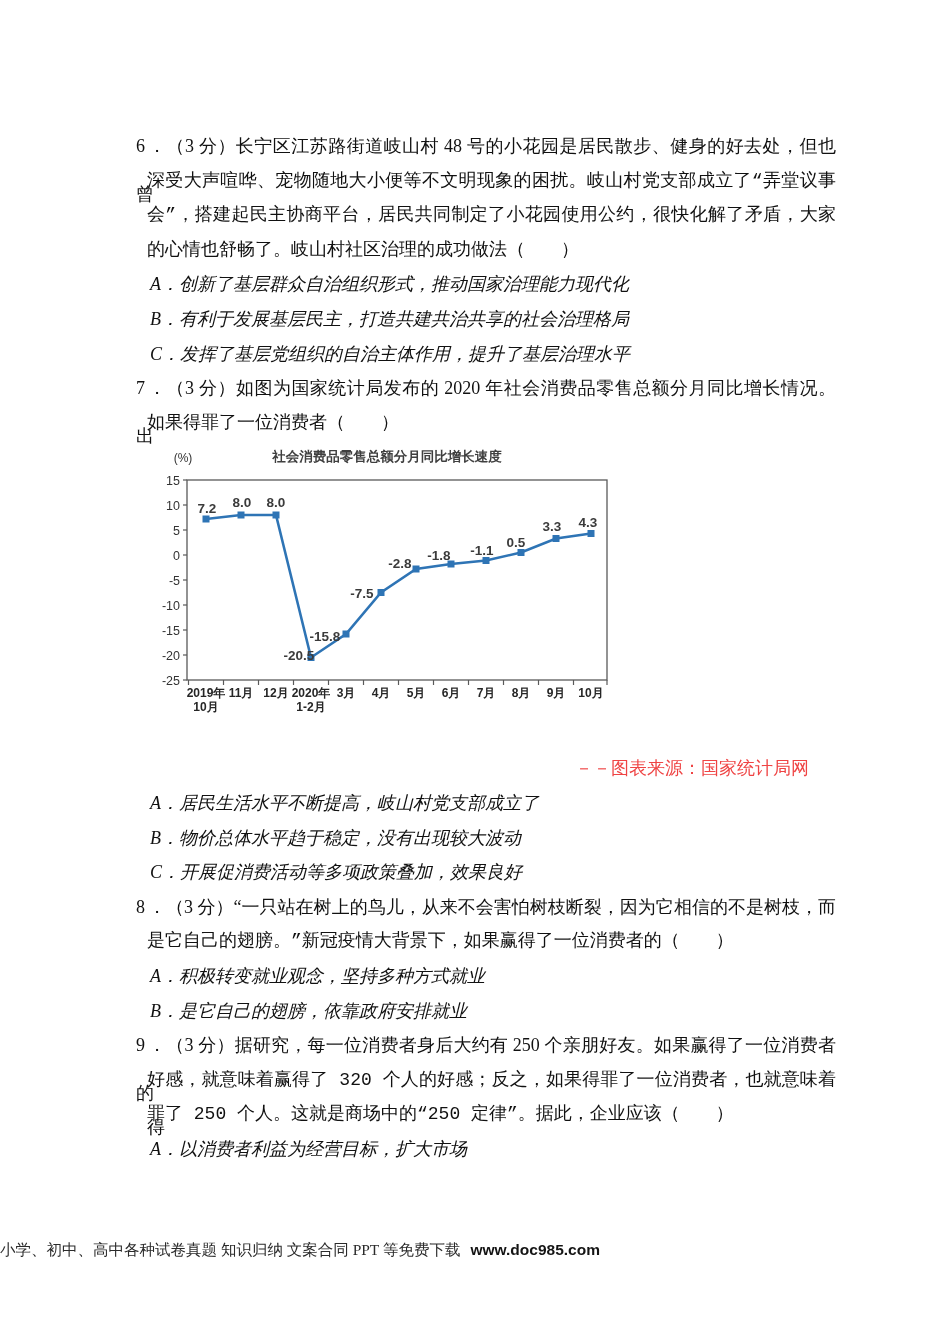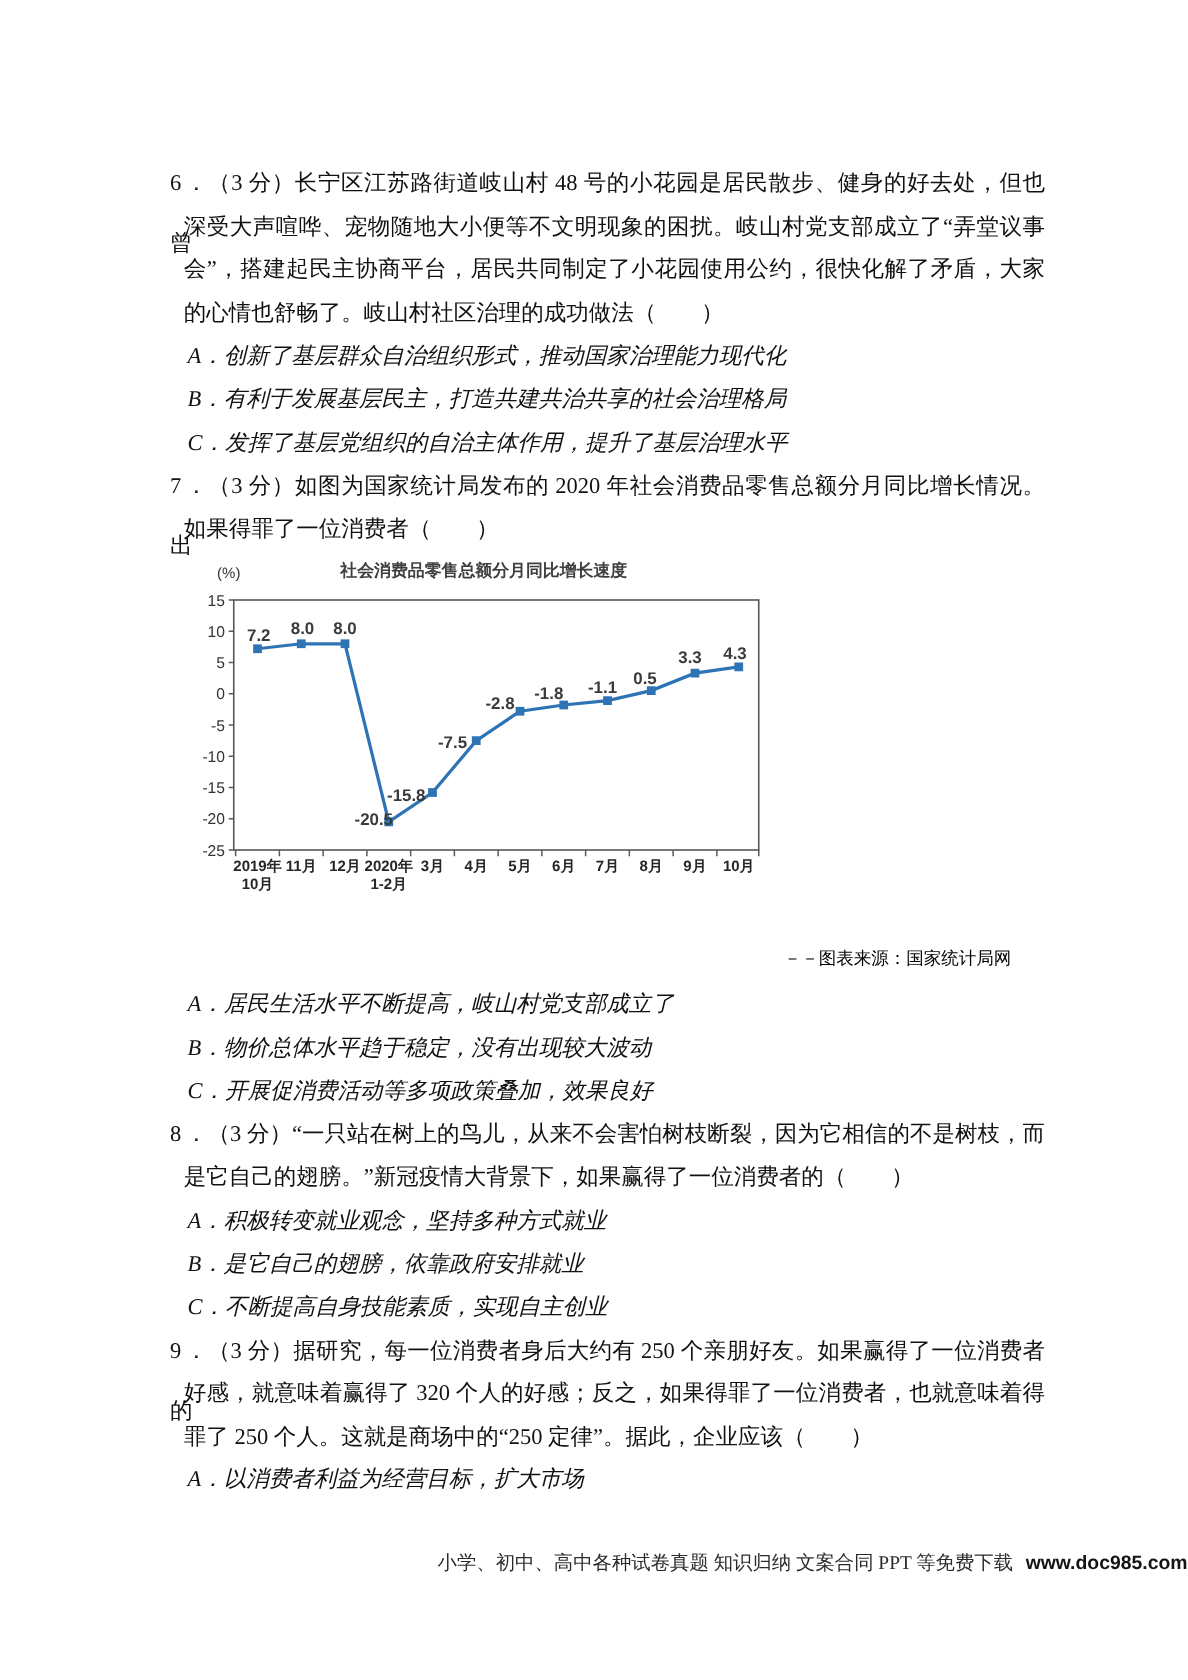--- a/index.html
+++ b/index.html
@@ -7,28 +7,28 @@
     position:relative;width:950px;height:1344px;background:#ffffff;overflow:hidden;
     font-family:"Liberation Serif","DejaVu Serif",serif;color:#111;
   }
   .content{
     position:absolute;left:136px;top:122px;width:700px;
     font-size:18px;line-height:48px;
   }
   .qline{height:34.6px;overflow:visible;}
   .nw{white-space:nowrap;}
   .just{text-align:justify;text-align-last:justify;text-justify:inter-character;}
-  .cont{padding-left:11px;}
+  .cont{padding-left:11px;font-family:Liberation Mono, monospace;}
   .opt{padding-left:14px;white-space:nowrap;font-style:italic;}
   .qnum{display:inline-block;width:30px;}
   .chart-wrap{position:relative;height:311px;}
   .chart-wrap svg{position:absolute;left:8px;top:2px;}
-  .source-line{height:34.6px;text-align:right;text-align-last:right;padding-right:27px;font-size:14px;color:#000000;}
+  .source-line{height:34.6px;text-align:right;text-align-last:right;padding-right:27px;font-size:18px;color:#ef4444;}
   .footer{
-    position:absolute;top:1240px;left:0;width:100%;text-align:right;
+    position:absolute;top:1240px;left:0;width:100%;text-align:left;
     font-size:15.5px;color:#2b2b2b;
   }
   .footer .url{
     font-family:"Liberation Sans","DejaVu Sans",sans-serif;
     font-weight:700;font-size:15.5px;margin-left:10px;color:#141414;
   }
 </style>
 </head>
 <body>
 
@@ -126,21 +126,20 @@
 
     <div class="source-line">－－图表来源：国家统计局网</div>
     <div class="qline opt">A．居民生活水平不断提高，岐山村党支部成立了</div>
     <div class="qline opt">B．物价总体水平趋于稳定，没有出现较大波动</div>
     <div class="qline opt">C．开展促消费活动等多项政策叠加，效果良好</div>
 
     <div class="qline just"><span class="qnum">8．</span><span>（3 分）“一只站在树上的鸟儿，从来不会害怕树枝断裂，因为它相信的不是树枝，而</span></div>
     <div class="qline nw cont">是它自己的翅膀。”新冠疫情大背景下，如果赢得了一位消费者的（　　）</div>
     <div class="qline opt">A．积极转变就业观念，坚持多种方式就业</div>
     <div class="qline opt">B．是它自己的翅膀，依靠政府安排就业</div>
-    <div class="qline opt">C．不断提高自身技能素质，实现自主创业</div>
 
     <div class="qline just"><span class="qnum">9．</span><span>（3 分）据研究，每一位消费者身后大约有 250 个亲朋好友。如果赢得了一位消费者的</span></div>
     <div class="qline just cont">好感，就意味着赢得了 320 个人的好感；反之，如果得罪了一位消费者，也就意味着得</div>
     <div class="qline nw cont">罪了 250 个人。这就是商场中的“250 定律”。据此，企业应该（　　）</div>
     <div class="qline opt">A．以消费者利益为经营目标，扩大市场</div>
   </div>
 
   <div class="footer">
     <span>小学、初中、高中各种试卷真题 知识归纳 文案合同 PPT 等免费下载</span><span class="url">www.doc985.com</span>
   </div>

